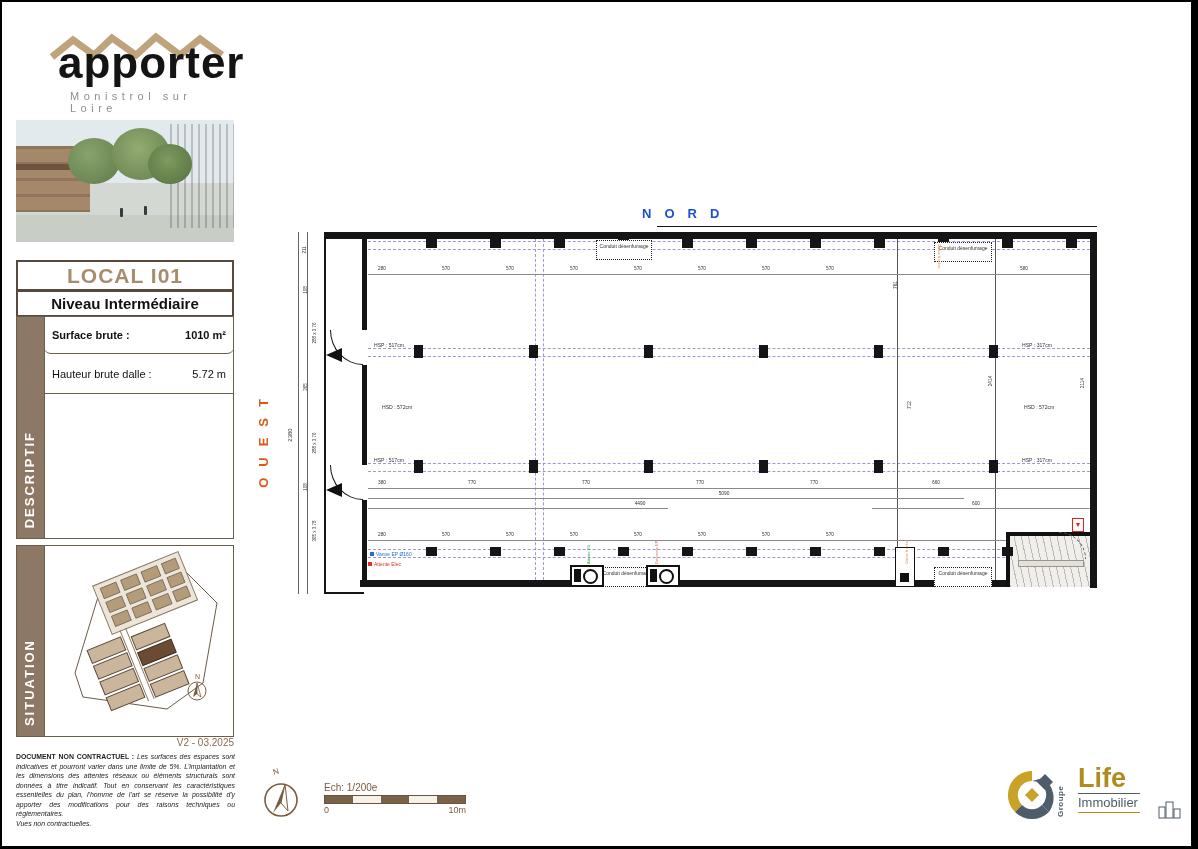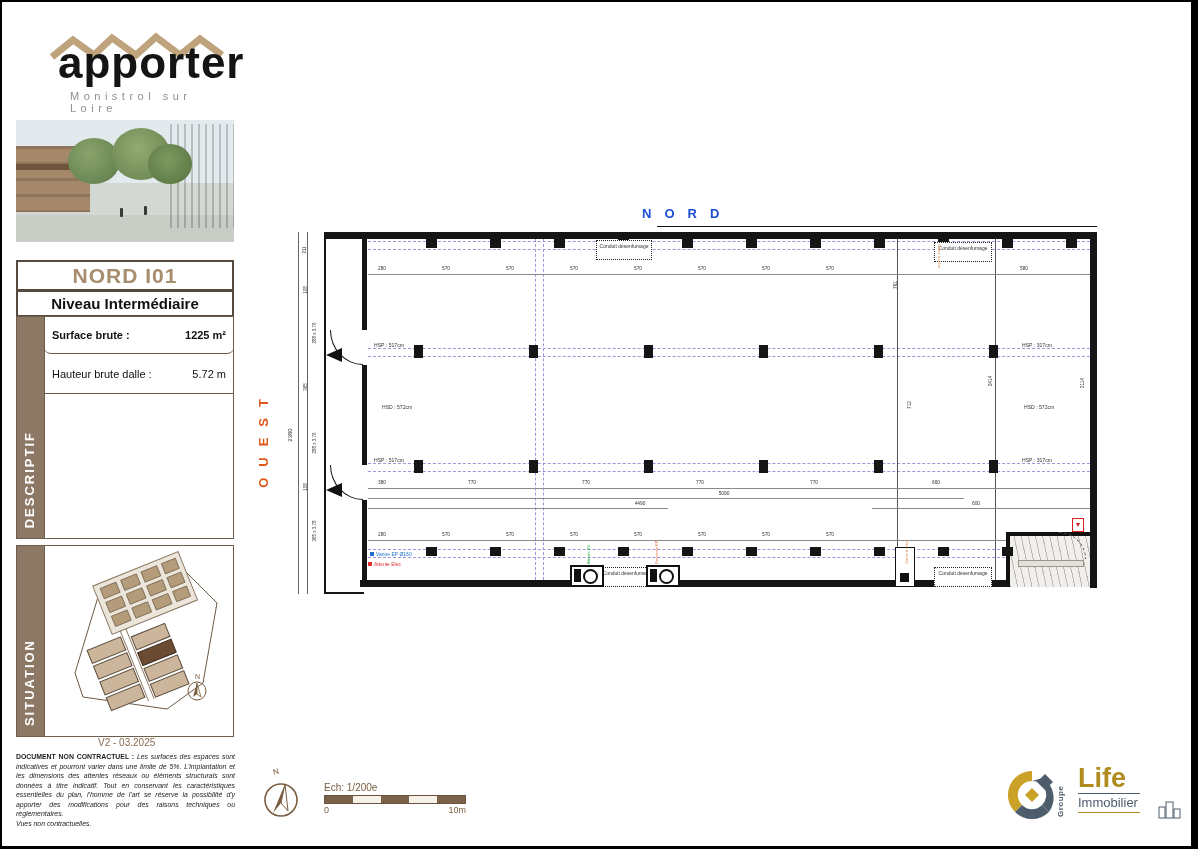--- a/index.html
+++ b/index.html
@@ -26,21 +26,21 @@
   .ibox-sub{top:288px;height:27px;line-height:24px;font-size:15px;font-weight:bold;color:#111;}
   .panel{left:14px;box-sizing:border-box;border:1px solid #6b5c4c;background:#fff;}
   .desc-panel{top:314px;width:218px;height:223px;}
   .sit-panel{top:543px;width:218px;height:192px;}
   .strip{position:absolute;left:0;top:0;width:27px;height:100%;background:#8d7866;border-right:1px solid #6b5c4c;}
   .strip span{position:absolute;left:5px;bottom:10px;writing-mode:vertical-rl;transform:rotate(180deg);
     color:#fff;font-weight:bold;font-size:13px;letter-spacing:2px;}
   .mrow{position:absolute;left:27px;width:190px;box-sizing:border-box;border-bottom:1px solid #6b5c4c;
     display:flex;justify-content:space-between;align-items:center;padding:0 8px;font-size:11px;color:#111;}
   .mrow.b{font-weight:bold;}
-  .version{left:96px;top:735px;width:136px;text-align:left;font-size:10px;color:#8a6a4e;}
+  .version{left:96px;top:735px;width:136px;text-align:right;font-size:10px;color:#8a6a4e;}
   .disc{left:14px;top:750px;width:219px;font-size:6.9px;line-height:1.38;color:#1c1c1c;
     text-align:justify;font-style:italic;}
   .disc b{font-style:normal;}
   
   .scale{left:322px;top:780px;width:142px;color:#7a5c3e;}
   .scale .lab{font-size:10px;margin-bottom:2px;}
   .scale .bar{height:7px;border:1px solid #6b5340;
     background:repeating-linear-gradient(90deg,#7a6248 0 28px,#f7f2e8 28px 56px);}
   .scale .nums{display:flex;justify-content:space-between;font-size:9px;margin-top:1px;}
   .lifelogo{left:1003px;top:762px;width:185px;height:62px;display:flex;align-items:center;gap:6px;}
@@ -106,30 +106,30 @@
     <div class="bldgL"></div>
     <div class="awn"></div>
     <div class="bldgR"></div>
     <div class="tree" style="left:52px;top:18px;width:52px;height:46px;background:radial-gradient(circle at 40% 35%,#8aa36c,#5c7a48);"></div>
     <div class="tree" style="left:96px;top:8px;width:58px;height:52px;background:radial-gradient(circle at 45% 40%,#93ab72,#647f4c);"></div>
     <div class="tree" style="left:132px;top:24px;width:44px;height:40px;background:radial-gradient(circle at 45% 40%,#7e9a60,#55713f);"></div>
     <div class="person" style="left:104px;top:88px;"></div>
     <div class="person" style="left:128px;top:86px;"></div>
   </div>
 
-  <div class="abs ibox ibox-title">NORD I01</div>
+  <div class="abs ibox ibox-title">LOCAL I01</div>
   <div class="abs ibox ibox-sub">Niveau Intermédiaire</div>
 
   <div class="abs panel desc-panel">
     <div class="strip">
         <span>DESCRIPTIF</span>
       </div>
     <div class="mrow b" style="top:0;height:37px;border-radius:7px;">
       <span>Surface brute :</span>
-      <span>1225 m²</span>
+      <span>1010 m²</span>
     </div>
     <div class="mrow" style="top:37px;height:40px;">
       <span>Hauteur brute dalle :</span>
       <span>5.72 m</span>
     </div>
   </div>
 
   <div class="abs panel sit-panel">
     <div class="strip">
         <span>SITUATION</span>

